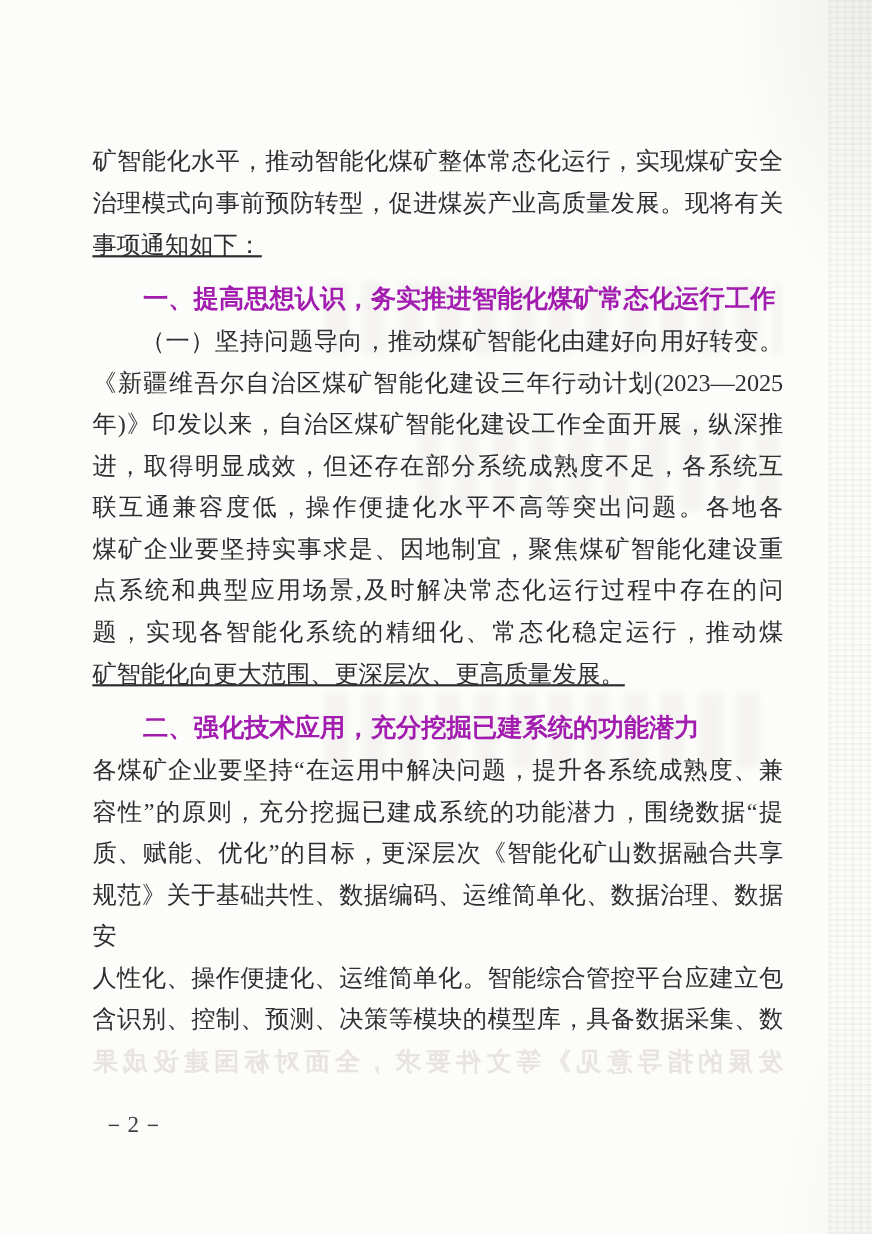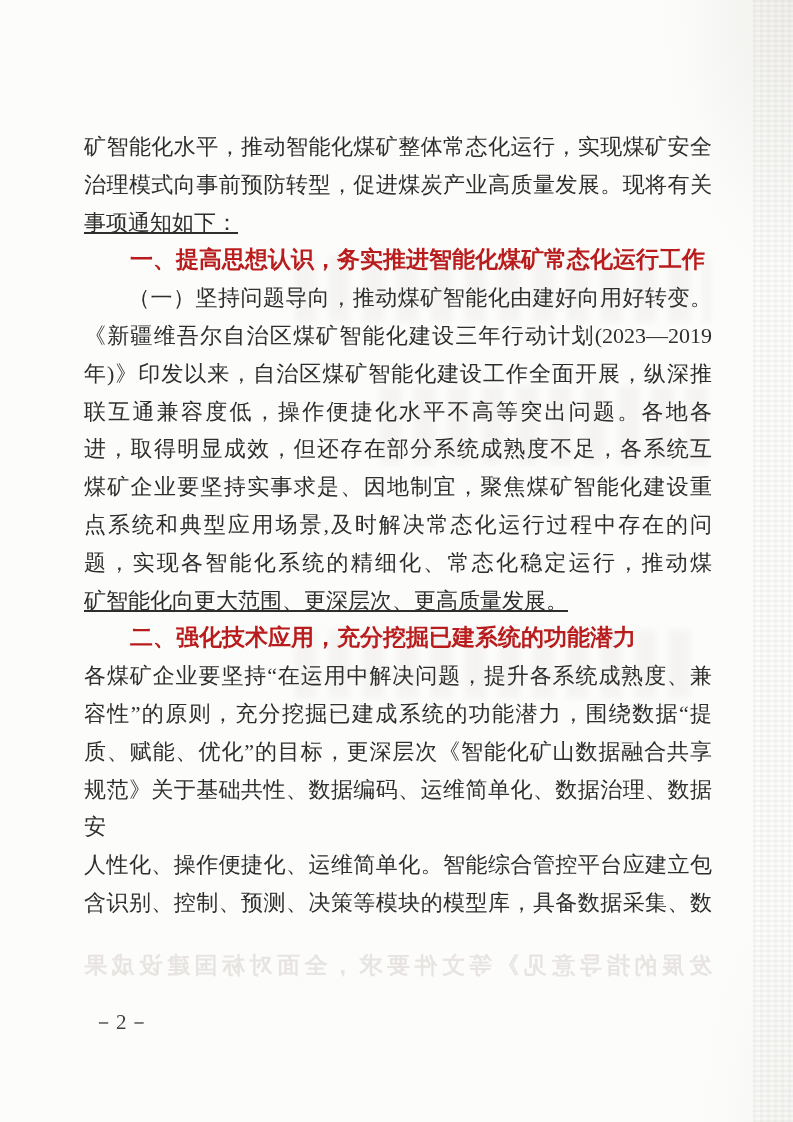--- a/index.html
+++ b/index.html
@@ -49,22 +49,23 @@
     text-align: justify;
     text-align-last: justify;
     white-space: normal;
   }
   .ln.end { text-align-last: left; text-decoration: underline; }
   .ln.ind { text-indent: 2em; }
   .ln.hd {
     font-family: "Liberation Sans", "DejaVu Sans", sans-serif;
     font-weight: 700;
     font-size: 23px;
-    color: #b91c1c;
+    color: #a21caf;
     text-align-last: left;
+    margin-top: 12px;
   }
 
   
   .ghost {
     position: absolute;
     background: repeating-linear-gradient(90deg, #6f5d5a 0 21px, transparent 21px 34px);
     filter: blur(3px);
     opacity: .05;
     pointer-events: none;
   }
@@ -119,24 +120,24 @@
       <div class="ln">治理模式向事前预防转型，促进煤炭产业高质量发展。现将有关</div>
       <div class="ln end">事项通知如下：</div>
     </div>
 
     <div class="para">
       <div class="ln hd ind">一、提高思想认识，务实推进智能化煤矿常态化运行工作</div>
     </div>
 
     <div class="para">
       <div class="ln ind">（一）坚持问题导向，推动煤矿智能化由建好向用好转变。</div>
-      <div class="ln">《新疆维吾尔自治区煤矿智能化建设三年行动计划(2023—2019</div>
+      <div class="ln">《新疆维吾尔自治区煤矿智能化建设三年行动计划(2023—2025</div>
       <div class="ln">年)》印发以来，自治区煤矿智能化建设工作全面开展，纵深推</div>
+      <div class="ln">进，取得明显成效，但还存在部分系统成熟度不足，各系统互</div>
       <div class="ln">联互通兼容度低，操作便捷化水平不高等突出问题。各地各</div>
-      <div class="ln">进，取得明显成效，但还存在部分系统成熟度不足，各系统互</div>
       <div class="ln">煤矿企业要坚持实事求是、因地制宜，聚焦煤矿智能化建设重</div>
       <div class="ln">点系统和典型应用场景,及时解决常态化运行过程中存在的问</div>
       <div class="ln">题，实现各智能化系统的精细化、常态化稳定运行，推动煤</div>
       <div class="ln end">矿智能化向更大范围、更深层次、更高质量发展。</div>
     </div>
 
     <div class="para">
       <div class="ln hd ind">二、强化技术应用，充分挖掘已建系统的功能潜力</div>
     </div>
 

